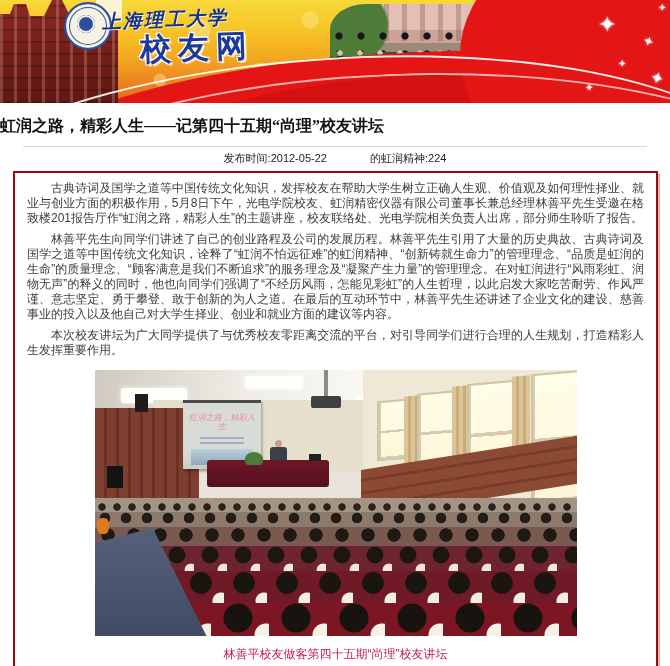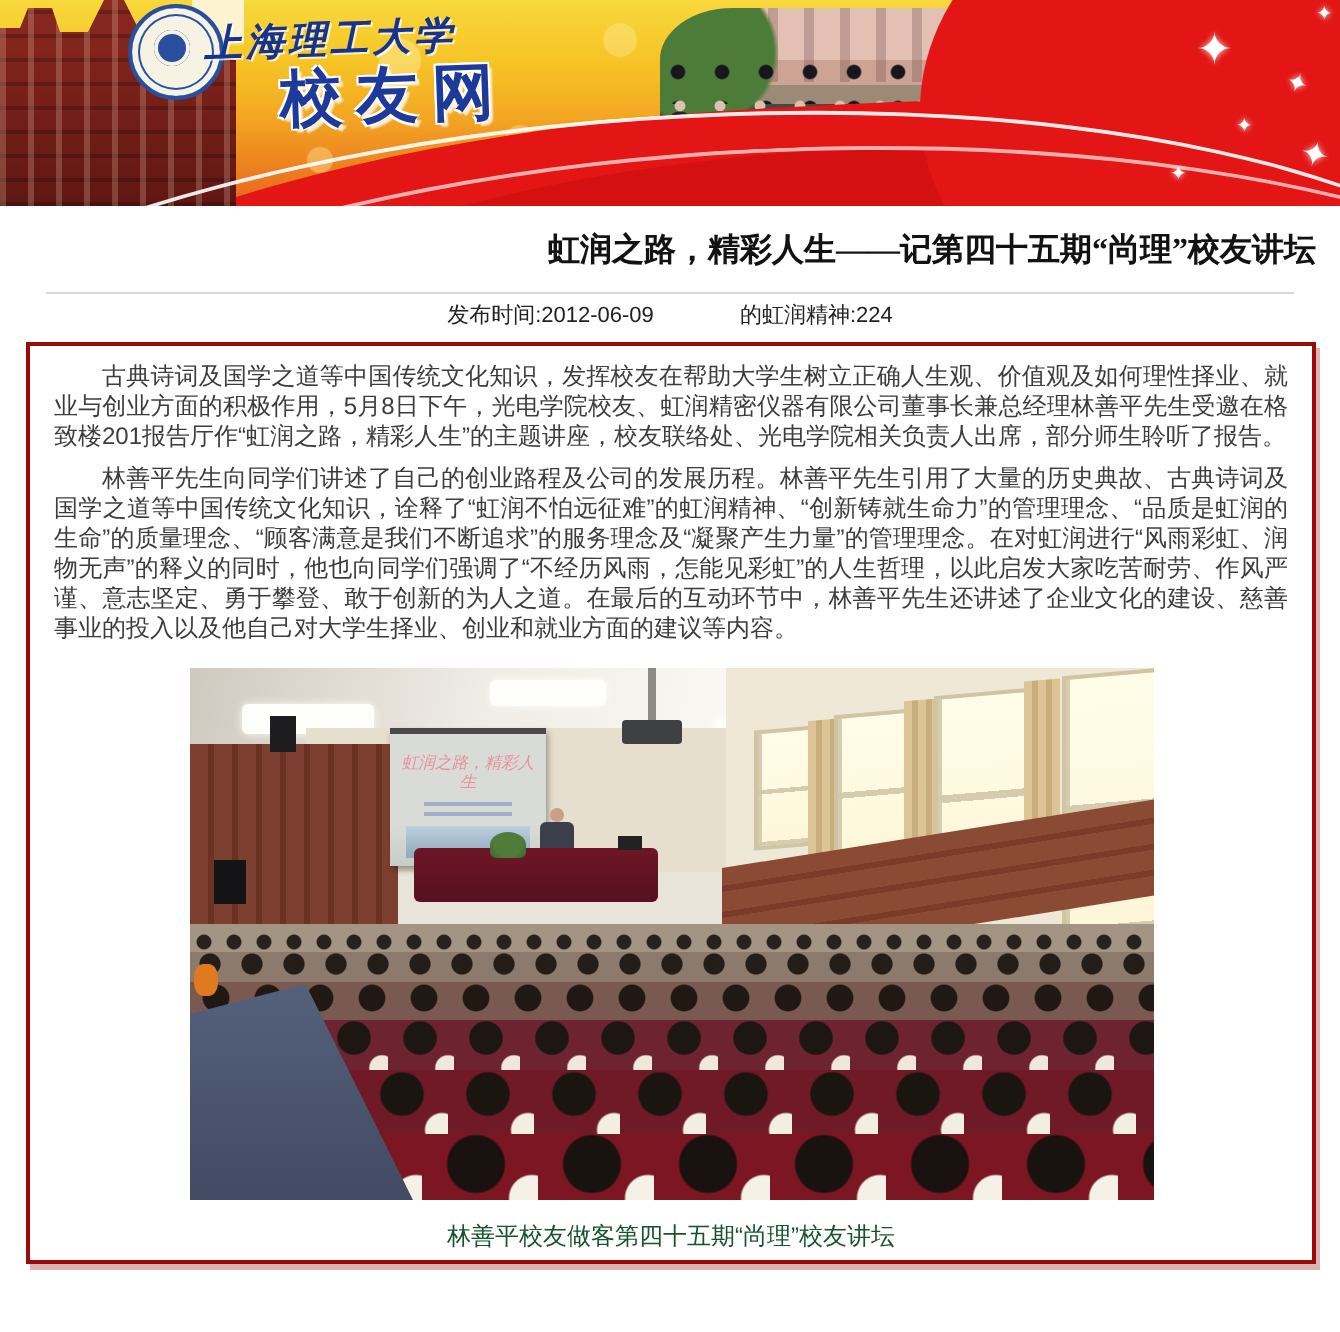--- a/index.html
+++ b/index.html
@@ -50,21 +50,21 @@
     background:#f6f2e4;border:2px solid #2a4ea0;box-shadow:inset 0 0 0 3px #f6f2e4, inset 0 0 0 4px #2a4ea0;}
   .seal-core{position:absolute;left:11px;top:11px;width:18px;height:18px;border-radius:50%;background:#2a4ea0;
     box-shadow:inset 0 0 0 2px #f6f2e4, inset 0 0 0 5px #2a4ea0;}
   .univ{position:absolute;left:102px;top:7px;z-index:5;font-size:19px;font-weight:bold;font-style:italic;
     color:#15338f;letter-spacing:2px;transform:rotate(-2deg);text-shadow:1px 1px 0 rgba(255,255,255,.7);}
   .site{position:absolute;left:140px;top:27px;z-index:5;font-size:31px;font-weight:bold;color:#1d3a9b;letter-spacing:7px;
     text-shadow:-1px -1px 0 #fff,1px -1px 0 #fff,-1px 1px 0 #fff,2px 2px 1px rgba(255,255,255,.8);transform:rotate(-2deg);}
   .sp{position:absolute;z-index:5;color:#ffffff;text-shadow:0 0 3px rgba(255,255,255,.9);}
 
   
-  .title{margin:12px 12px 0;text-align:right;font-size:16px;line-height:22px;font-weight:bold;color:#121212;
+  .title{margin:12px 0 0;text-align:left;font-size:16px;line-height:22px;font-weight:bold;color:#121212;
     font-family:"Liberation Serif","DejaVu Serif",serif;}
   .hairline{margin:9px auto 0;width:624px;border-top:1px solid #d8d8d8;height:0;}
   .meta{margin-top:4px;text-align:center;font-size:11px;line-height:14px;color:#222;}
   .meta span{margin:0 20px;}
 
   
   .content-box{margin:6px 12px 0 13px;border:2px solid #9a0a0a;box-shadow:2px 3px 0 #dcb3b3;
     padding:8px 12px 5px;background:#fff;}
   .content-box p{margin:0 0 6px;font-size:12px;line-height:15px;color:#3c3c3c;text-indent:2em;text-align:justify;}
 
@@ -73,21 +73,21 @@
   .ph-ceiling{position:absolute;left:0;top:0;width:482px;height:62px;
     background:linear-gradient(100deg,#cfc9c0 0%,#efece5 30%,#fbfaf6 60%,#f3efe6 100%);}
   .ph-light{position:absolute;background:#fefefa;border-radius:3px;box-shadow:0 0 4px rgba(255,255,250,.9);}
   .ph-projector-stem{position:absolute;left:229px;top:0;width:4px;height:26px;background:#8b8b88;}
   .ph-projector{position:absolute;left:216px;top:26px;width:30px;height:12px;background:#3f4042;border-radius:2px;}
   .ph-backwall{position:absolute;left:58px;top:30px;width:226px;height:72px;background:#e7dfcd;}
   .ph-leftwood{position:absolute;left:0;top:38px;width:104px;height:150px;
     background:repeating-linear-gradient(90deg,#7d4030 0 9px,#6b3224 9px 12px);}
   .ph-speaker1{position:absolute;left:40px;top:24px;width:13px;height:18px;background:#1d1d1f;}
   .ph-speaker2{position:absolute;left:12px;top:96px;width:16px;height:22px;background:#141416;}
-  .ph-screen{position:absolute;left:100px;top:30px;width:78px;height:66px;background:linear-gradient(180deg,#d9dcd6 0 70%,#c7ccc8 100%);
+  .ph-screen{position:absolute;left:88px;top:30px;width:78px;height:66px;background:linear-gradient(180deg,#d9dcd6 0 70%,#c7ccc8 100%);
     border-top:3px solid #4a4a4a;box-shadow:1px 2px 3px rgba(0,0,0,.35);}
   .slide-title{margin-top:9px;text-align:center;font-size:9px;line-height:10px;color:#e8909e;font-style:italic;transform:scale(.92);}
   .slide-lines{margin:5px auto 0;width:44px;height:10px;
     background:repeating-linear-gradient(180deg,#9fb0c4 0 2px,transparent 2px 5px);}
   .slide-pic{position:absolute;left:8px;bottom:4px;width:62px;height:16px;background:linear-gradient(180deg,#bcd0de,#8fa8bc);}
   .ph-rightwall{position:absolute;left:268px;top:0;width:214px;height:170px;background:#efe8d6;}
   .ph-window{position:absolute;background:
     linear-gradient(90deg,rgba(210,200,170,.9) 0 2px,transparent 2px),
     linear-gradient(0deg,rgba(210,200,170,.9) 0 2px,transparent 2px),
     repeating-linear-gradient(0deg,transparent 0 46%,#d5cbae 46% 50%,transparent 50% 100%),
@@ -116,21 +116,21 @@
   .r4{top:201px;height:34px;background-color:#701a28;
     background-image:radial-gradient(circle at 20px 12px,#1b1510 10.4px,transparent 11.4px),
       radial-gradient(circle at 40px 30px,#f3eee2 8px,transparent 9px);background-size:43px 34px;}
   .r5{top:233px;height:33px;background-color:#7c1622;
     background-image:radial-gradient(circle at 27px 15px,#191310 14px,transparent 15px),
       radial-gradient(circle at 55px 32px,#f5f1e6 11px,transparent 12px);background-size:58px 44px;}
   .ph-carpet{position:absolute;left:0;top:158px;width:112px;height:108px;background:linear-gradient(180deg,#55607a,#414b63);
     clip-path:polygon(52% 0,100% 100%,0 100%,0 14%);}
   .ph-orange{position:absolute;left:2px;top:148px;width:12px;height:16px;border-radius:40%;background:#e07a20;}
 
-  .caption{margin-top:11px;text-align:center;font-size:12px;line-height:14px;color:#14532d;}
+  .caption{margin-top:11px;text-align:center;font-size:12px;line-height:14px;color:#be185d;}
 </style>
 </head>
 <body>
 
 <div class="page">
 
   <header class="banner">
     <div class="banner-floral"></div>
     <div class="bldg-sky"></div>
     <div class="grad">
@@ -154,27 +154,28 @@
     <span class="sp" style="left:643px;top:34px;font-size:13px;transform:rotate(20deg);">✦</span>
     <span class="sp" style="left:618px;top:58px;font-size:10px;">✦</span>
     <span class="sp" style="left:650px;top:68px;font-size:17px;transform:rotate(15deg);">✦</span>
     <span class="sp" style="left:585px;top:82px;font-size:10px;">✦</span>
     <span class="sp" style="left:658px;top:2px;font-size:10px;">✦</span>
   </header>
 
   <h1 class="title">虹润之路，精彩人生——记第四十五期“尚理”校友讲坛</h1>
   <div class="hairline"></div>
   <div class="meta">
-    <span>发布时间:2012-06-09</span>
+    <span>发布时间:2012-05-22</span>
     <span>的虹润精神:224</span>
   </div>
 
   <div class="content-box">
     <p>古典诗词及国学之道等中国传统文化知识，发挥校友在帮助大学生树立正确人生观、价值观及如何理性择业、就业与创业方面的积极作用，5月8日下午，光电学院校友、虹润精密仪器有限公司董事长兼总经理林善平先生受邀在格致楼201报告厅作“虹润之路，精彩人生”的主题讲座，校友联络处、光电学院相关负责人出席，部分师生聆听了报告。</p>
     <p>林善平先生向同学们讲述了自己的创业路程及公司的发展历程。林善平先生引用了大量的历史典故、古典诗词及国学之道等中国传统文化知识，诠释了“虹润不怕远征难”的虹润精神、“创新铸就生命力”的管理理念、“品质是虹润的生命”的质量理念、“顾客满意是我们不断追求”的服务理念及“凝聚产生力量”的管理理念。在对虹润进行“风雨彩虹、润物无声”的释义的同时，他也向同学们强调了“不经历风雨，怎能见彩虹”的人生哲理，以此启发大家吃苦耐劳、作风严谨、意志坚定、勇于攀登、敢于创新的为人之道。在最后的互动环节中，林善平先生还讲述了企业文化的建设、慈善事业的投入以及他自己对大学生择业、创业和就业方面的建议等内容。</p>
+    <p>本次校友讲坛为广大同学提供了与优秀校友零距离交流的平台，对引导同学们进行合理的人生规划，打造精彩人生发挥重要作用。</p>
 
     <div class="photo">
       <div class="ph-ceiling"></div>
       <div class="ph-light" style="left:26px;top:18px;width:66px;height:15px;"></div>
       <div class="ph-light" style="left:150px;top:6px;width:58px;height:13px;"></div>
       <div class="ph-light" style="left:262px;top:26px;width:76px;height:16px;"></div>
       <div class="ph-light" style="left:392px;top:10px;width:64px;height:14px;"></div>
       <div class="ph-backwall"></div>
       <div class="ph-rightwall"></div>
       <div class="ph-window" style="left:282px;top:30px;width:26px;height:56px;"></div>

